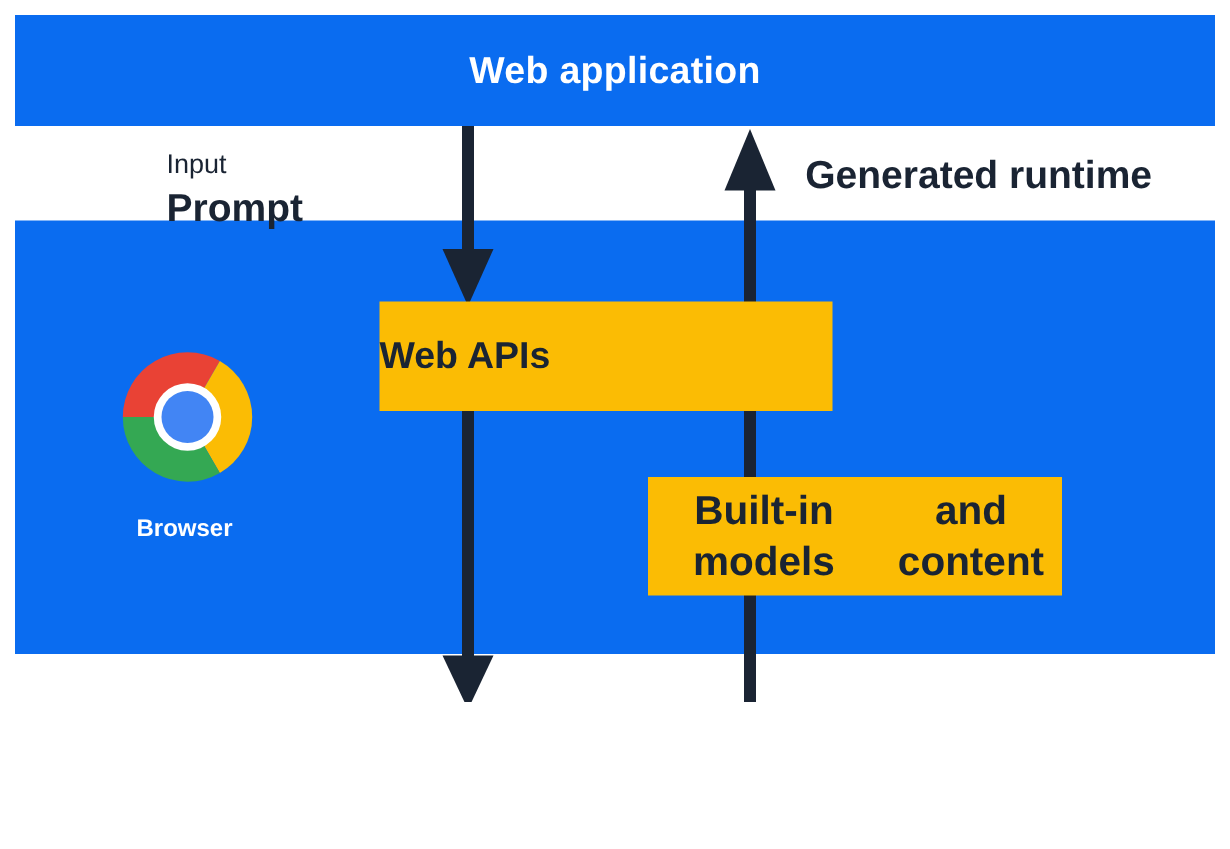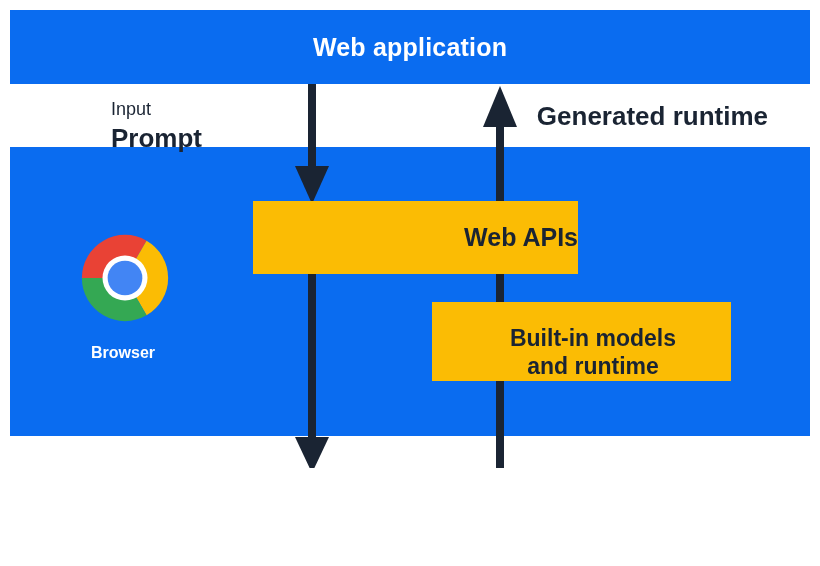--- a/index.html
+++ b/index.html
@@ -54,37 +54,36 @@
     z-index: 2;
     pointer-events: none;
   }
 
   .box {
     position: absolute;
     z-index: 3;
     background: var(--yellow);
     display: flex;
     align-items: center;
-    justify-content: flex-end;
+    justify-content: flex-start;
     text-align: center;
     color: var(--navy);
     font-weight: 700;
-    padding-left: 23px;
   }
   .web-apis-box {
     left: 253px; top: 201px;
     width: 302px; height: 73px;
     font-size: 25px;
   }
   .builtin-box {
-    left: 432px; top: 302px;
+    left: 432px; top: 318px;
     width: 276px; height: 79px;
-    font-size: 23px;
+    font-size: 27px;
     line-height: 1.25;
-    flex-direction: column;
+    flex-direction: row;
   }
   .chrome-logo {
     position: absolute;
     left: 80px; top: 233px;
     width: 90px; height: 90px;
     z-index: 3;
   }
   .browser-label {
     position: absolute;
     left: 45px; top: 344px;
@@ -137,17 +136,17 @@
     <circle cx="48" cy="48" r="24" fill="#ffffff"></circle>
     <circle cx="48" cy="48" r="18.5" fill="var(--chrome-blue)"></circle>
   </svg>
   <div class="browser-label">Browser</div>
 
   <div class="box web-apis-box">
     <span>Web APIs</span>
   </div>
   <div class="box builtin-box">
     <span>Built-in models</span>
-    <span>and runtime</span>
+    <span>and content</span>
   </div>
 
 
 </div>
 
 </body></html>

